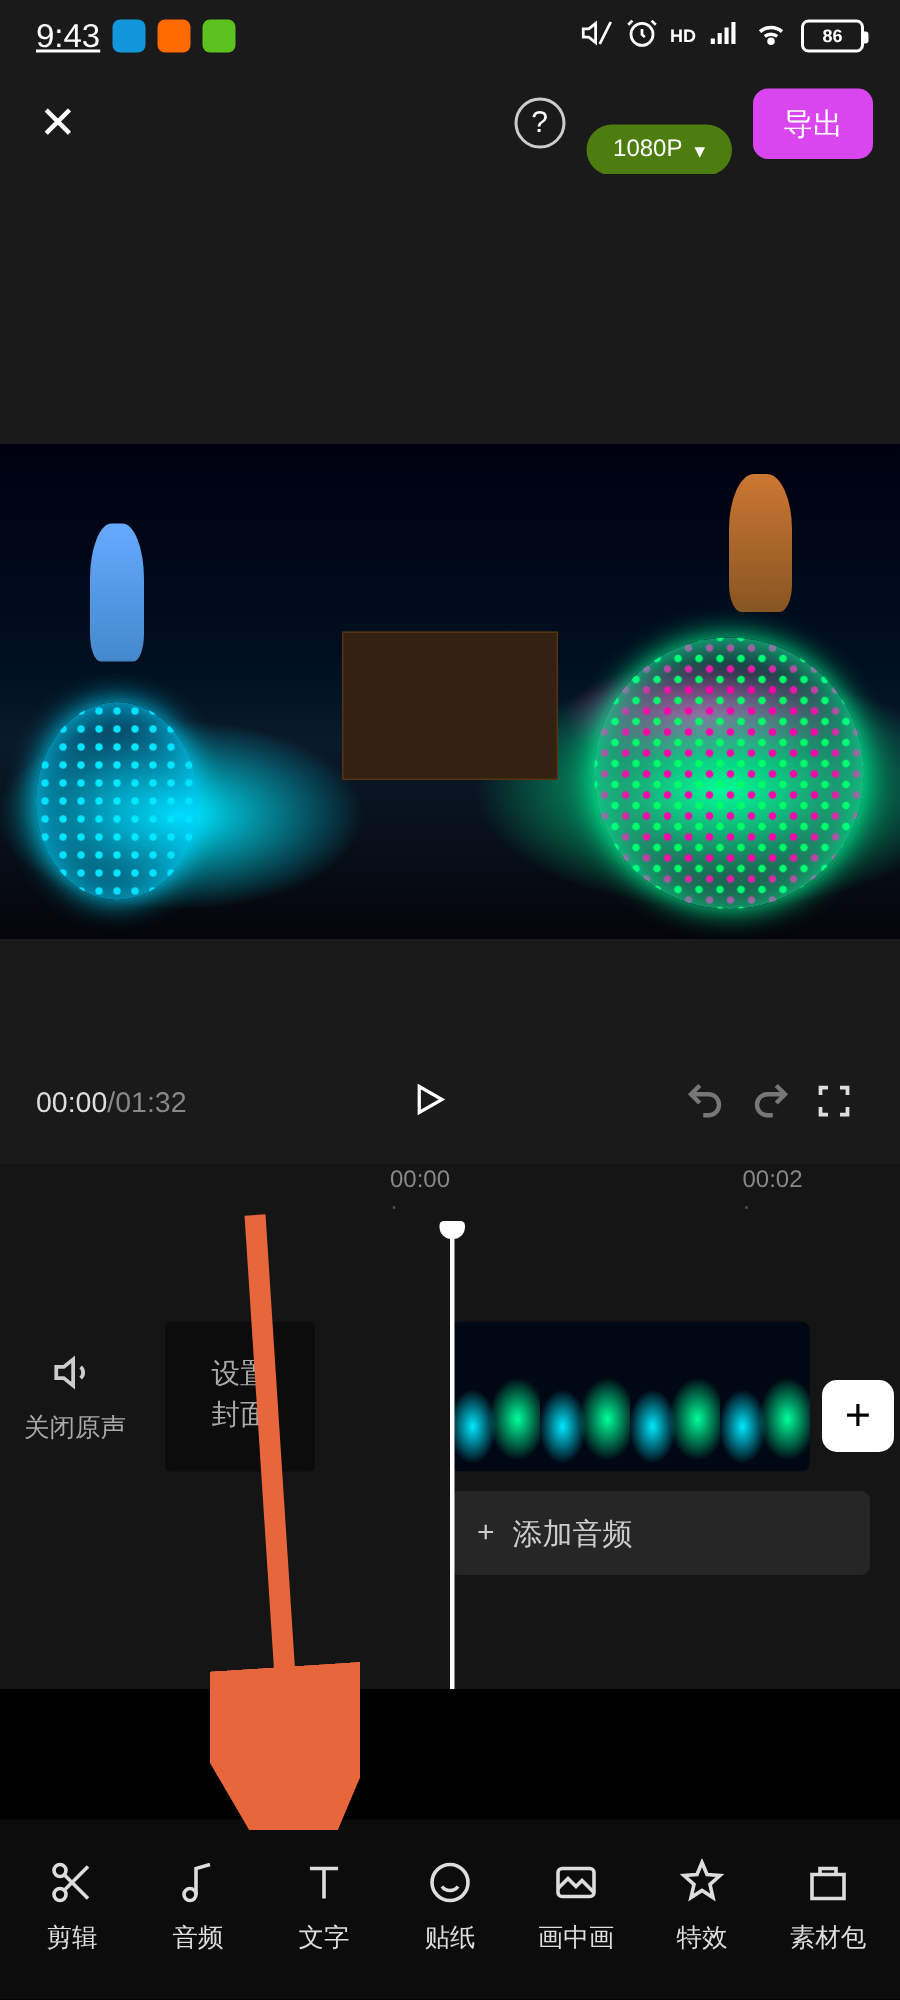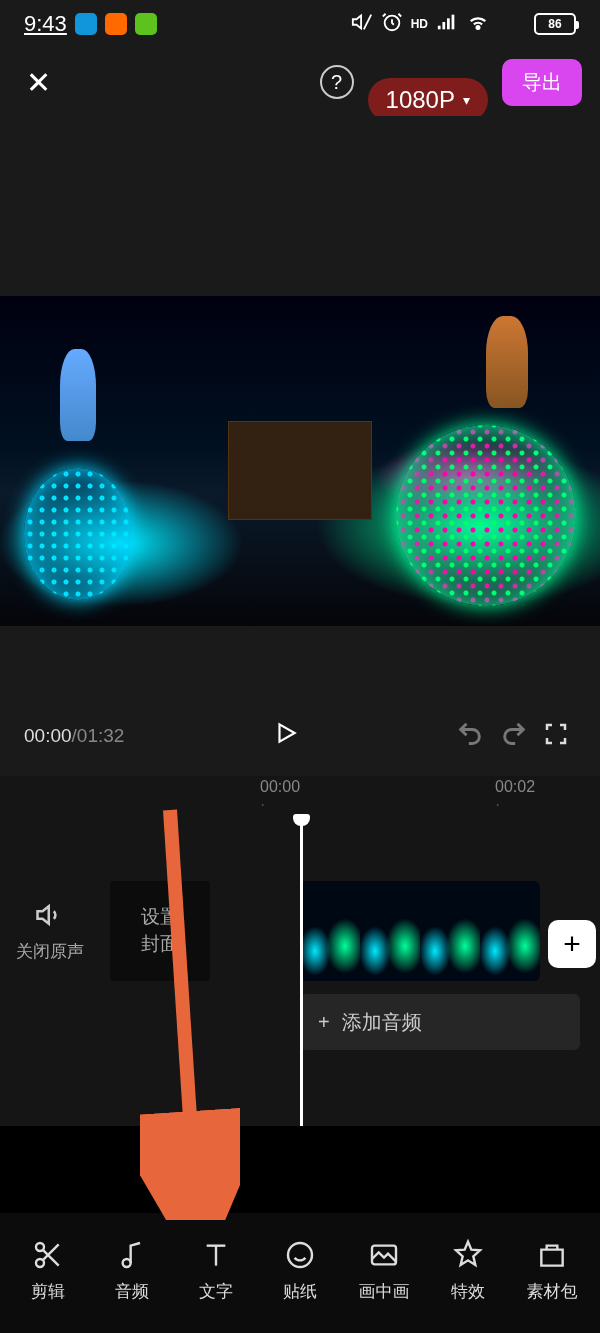--- a/index.html
+++ b/index.html
@@ -24,21 +24,21 @@
   .status-left { display: flex; align-items: center; gap: 8px; font-size: 22px; font-weight: 500; text-decoration: underline; }
   .status-right { display: flex; align-items: center; gap: 8px; font-size: 18px; }
   .app-icon { width: 22px; height: 22px; border-radius: 5px; display: inline-block; }
   .app-icon.blue { background: #1296db; }
   .app-icon.orange { background: #ff6a00; }
   .app-icon.green { background: #5dc21e; }
   .battery-box {
     width: 42px; height: 22px;
     border: 2px solid #fff; border-radius: 5px;
     display: flex; align-items: center; justify-content: center;
-    font-size: 12px; font-weight: 600; position: relative; margin-left: 36px;
+    font-size: 12px; font-weight: 600; position: relative;
   }
   .battery-box::after {
     content: ''; position: absolute; right: -5px; top: 6px;
     width: 3px; height: 8px; background: #fff; border-radius: 0 2px 2px 0;
   }
   
   .top-toolbar {
     height: 68px;
     display: flex;
     align-items: center;
@@ -47,22 +47,22 @@
     background: #1a1a1a;
   }
   .close-x { font-size: 30px; font-weight: 300; cursor: pointer; padding: 8px; }
   .spacer { flex: 1; }
   .help-circle {
     width: 34px; height: 34px; border: 2px solid #ccc; border-radius: 50%;
     display: flex; align-items: center; justify-content: center;
     font-size: 20px; font-weight: 500; cursor: pointer;
   }
   .res-selector {
-    background: #7f1d1d; padding: 8px 18px; border-radius: 22px;
-    font-size: 24px; display: flex; align-items: center; gap: 8px; cursor: pointer; margin-top: 36px;
+    background: #4d7c0f; padding: 8px 18px; border-radius: 22px;
+    font-size: 16px; display: flex; align-items: center; gap: 8px; cursor: pointer; margin-top: 36px;
   }
   .res-selector::after { content: '▾'; font-size: 14px; }
   .export-btn {
     background: #d946ef; color: #fff; padding: 10px 20px;
     border-radius: 10px; font-size: 20px; font-weight: 500; cursor: pointer;
   }
   
   .preview-zone {
     background: #1a1a1a;
     height: 580px;

